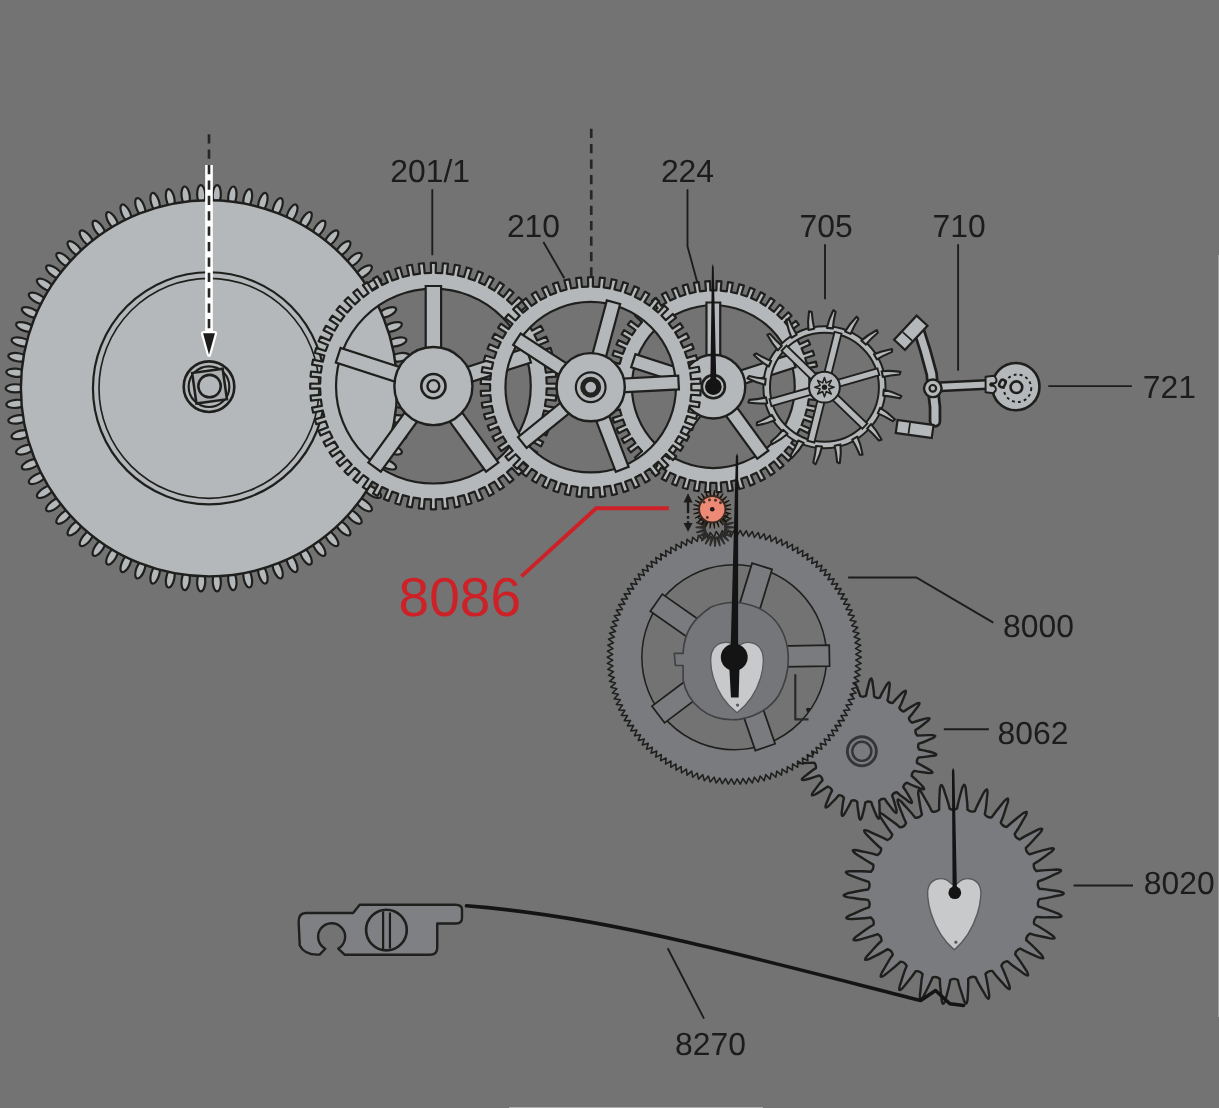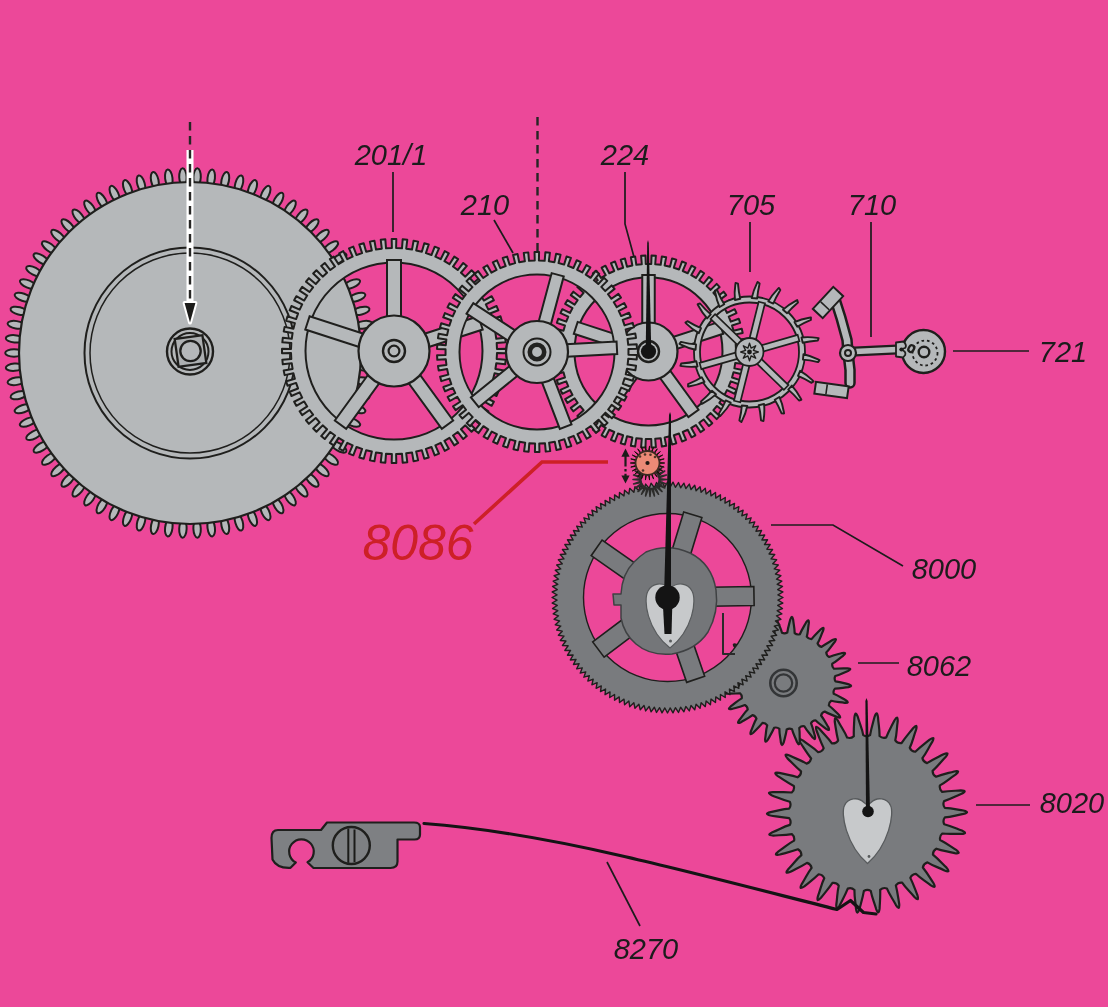--- a/index.html
+++ b/index.html
@@ -1,16 +1,16 @@
 <!DOCTYPE html>
 <html><head>
 <meta charset="utf-8">
 <style>
   html,body{margin:0;padding:0;background:#ffffff;}
-  .stage{width:1108px;height:1007px;position:relative;background:#ec4899;overflow:hidden;font-style:italic;}
+  .stage{width:1108px;height:1007px;position:relative;background:#737373;overflow:hidden;}
   svg{display:block;}
   text.part-label{font-family:"Liberation Sans","DejaVu Sans",sans-serif;text-anchor:middle;}
 </style>
 </head>
 <body>
 
 <div class="stage">
   <svg id="diagram-svg" width="1108" height="1007" viewBox="0 0 1108 1007">
     <g id="parts-layer">
         <g>

